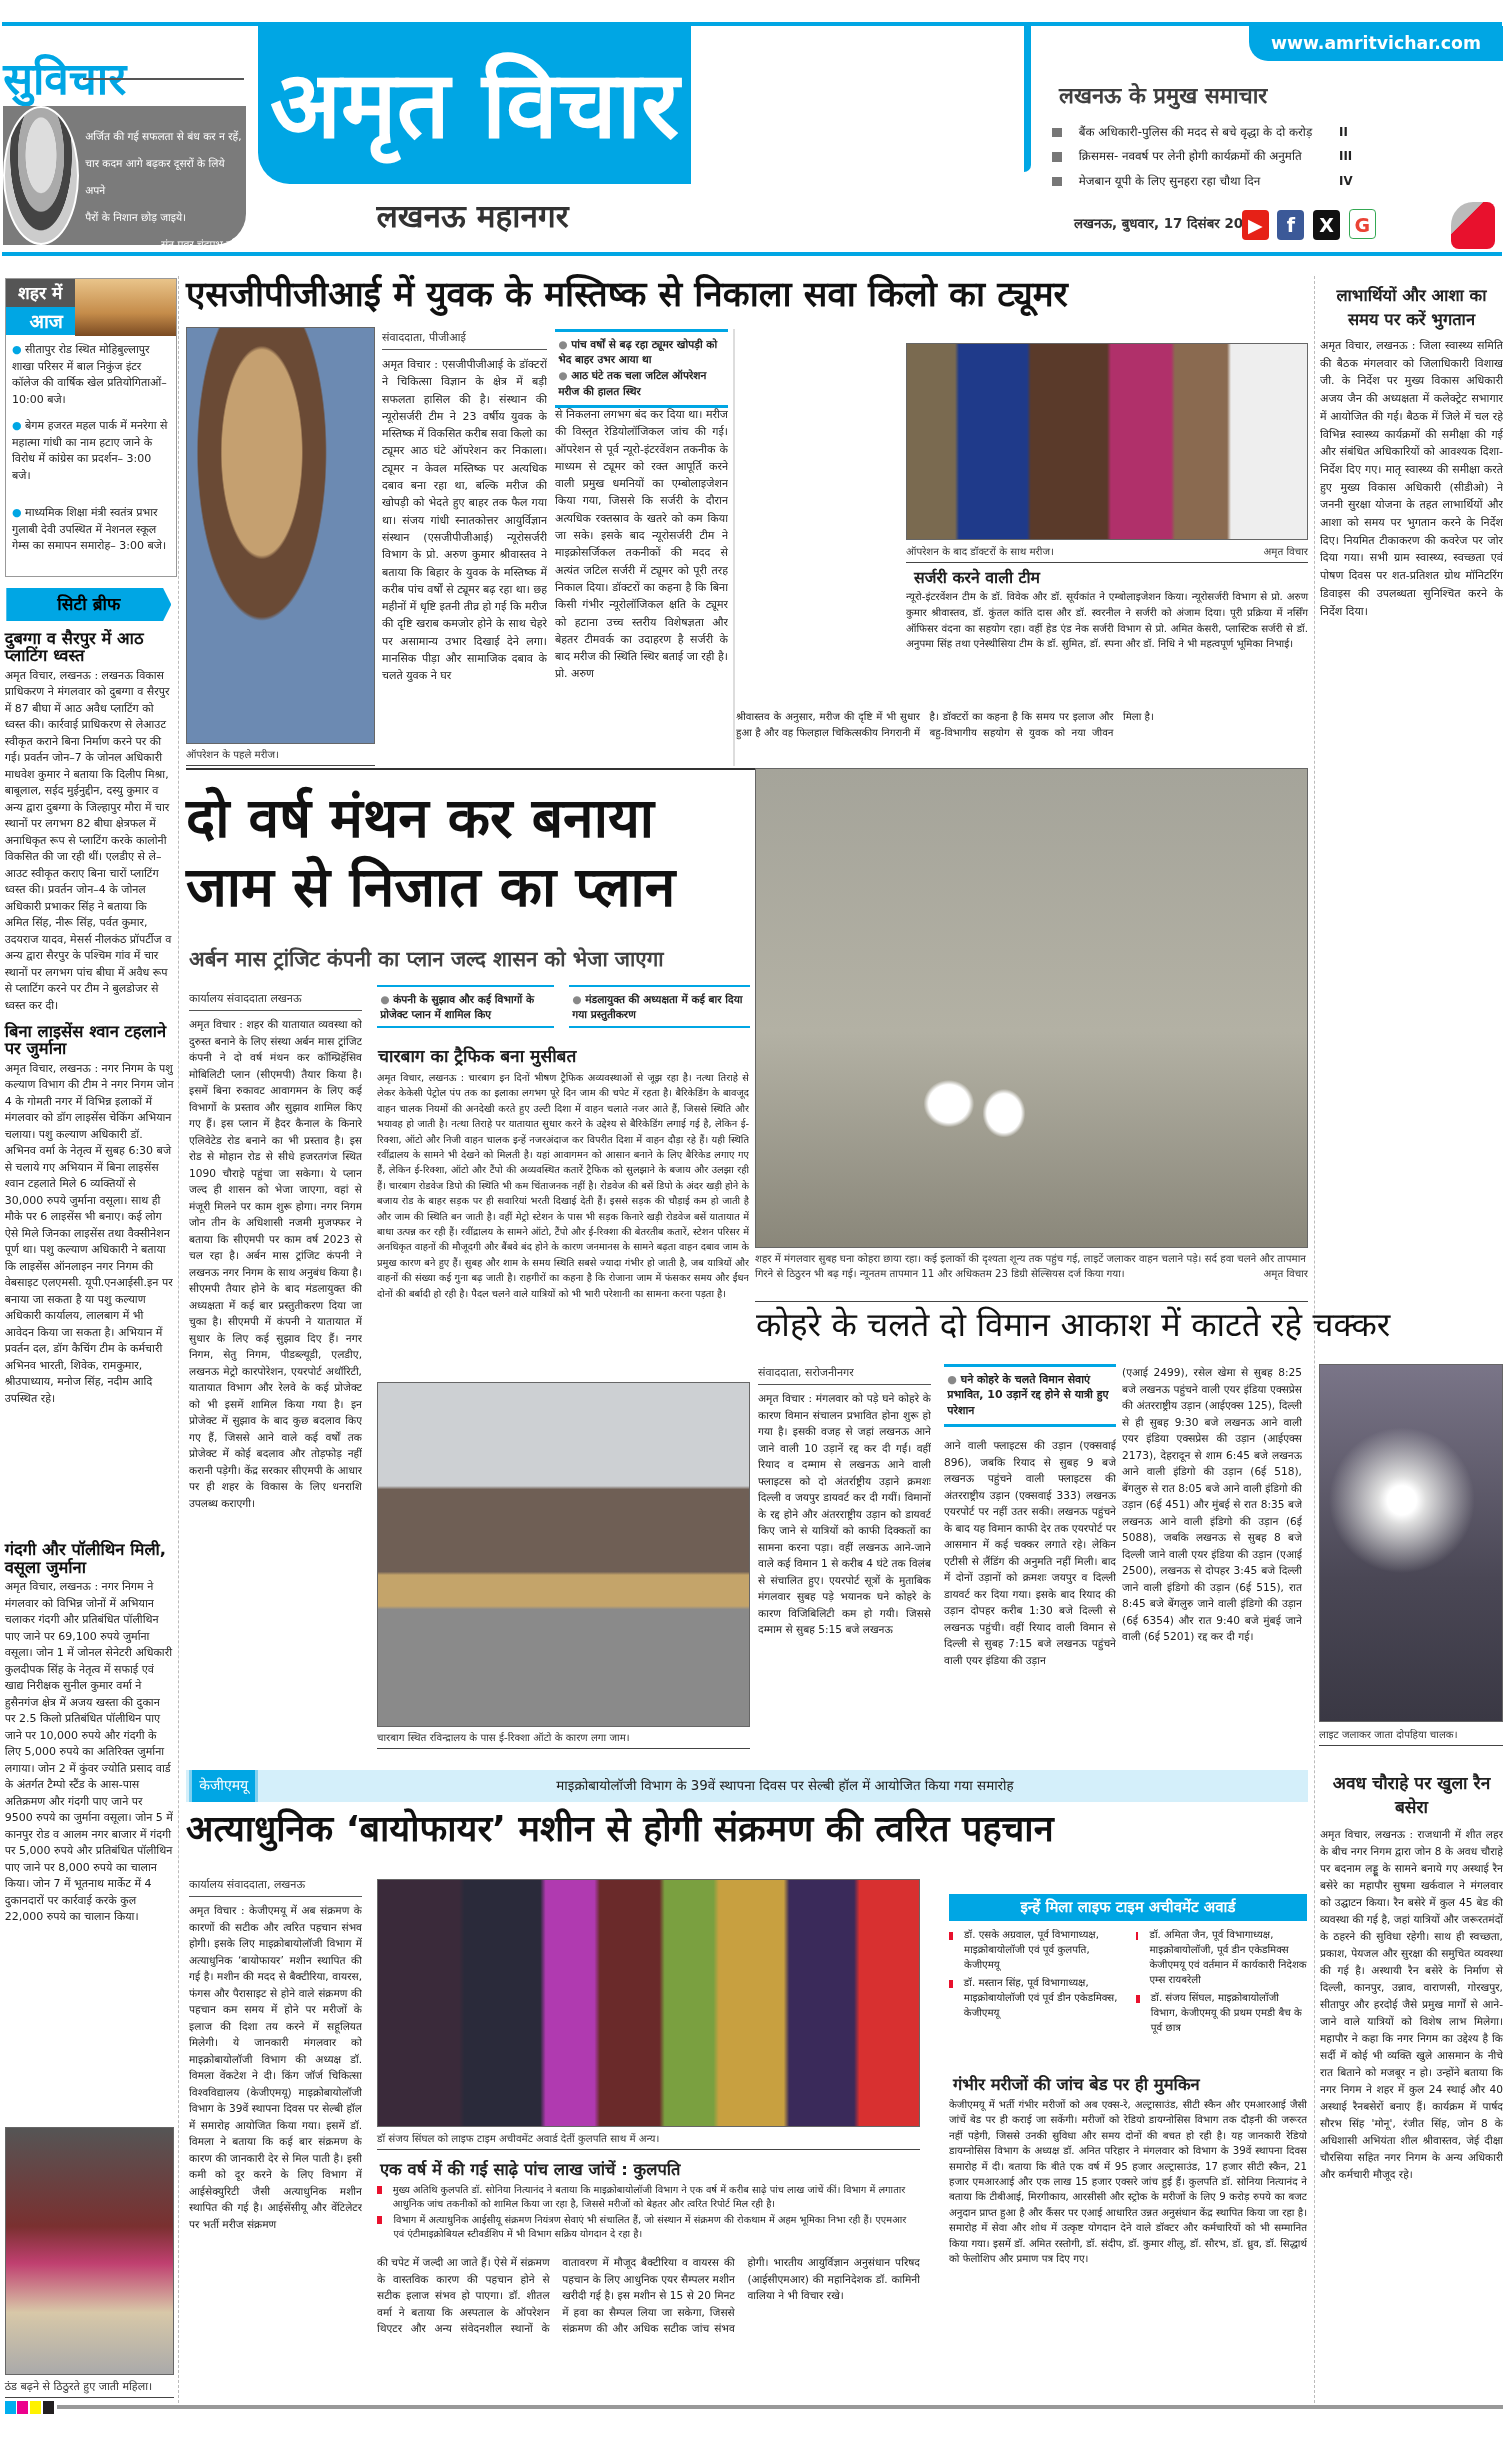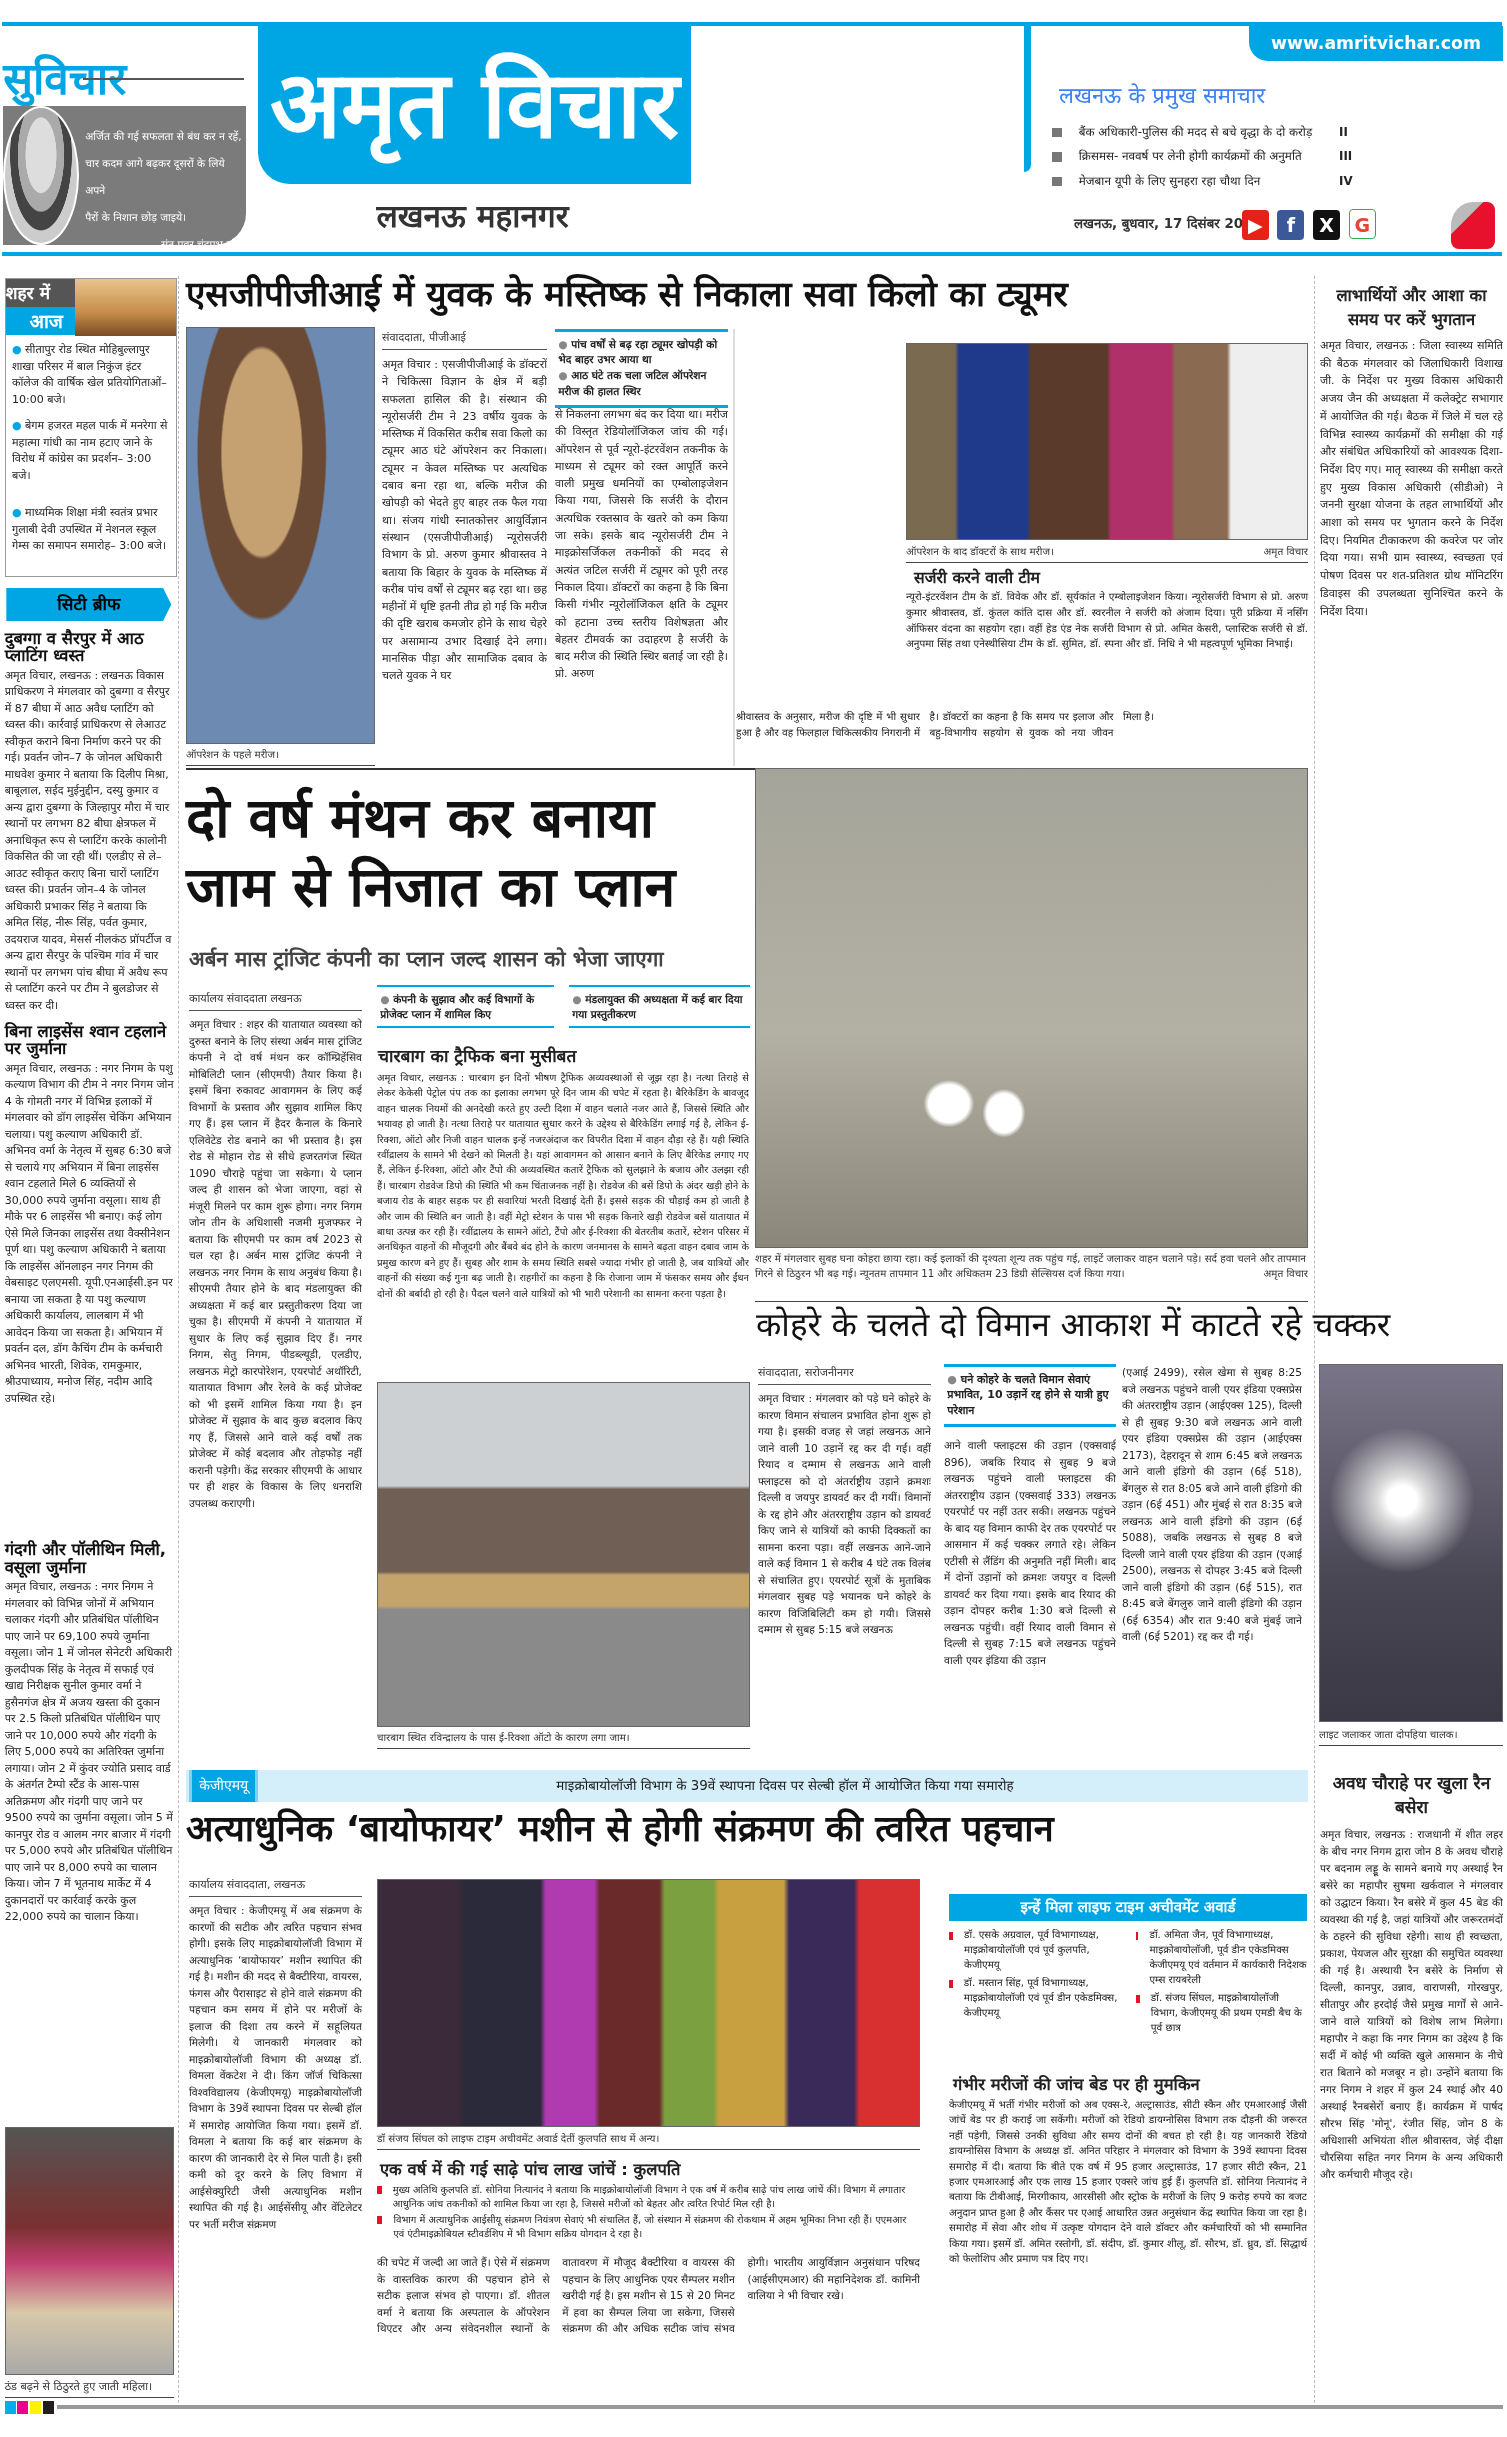--- a/index.html
+++ b/index.html
@@ -47,40 +47,40 @@
 
 <div class="abs masthead-title" style="left:258px;top:26px;width:433px;height:158px">
   <span>अमृत विचार</span>
 </div>
 <div class="abs mh-city" style="left:307px;top:193px;width:331px">लखनऊ महानगर</div>
 
 <div class="abs" style="left:1024px;top:22px;width:7px;height:150px;background:#00a6e4;border-radius:0 0 31.5px 0"></div>
 
 <div class="abs" style="left:1249px;top:26px;width:254px;height:35px;background:#00a6e4;border-radius:0 0 0 19px;color:#fff;font-weight:bold;font-size:17.3px;line-height:35px;text-align:center">www.amritvichar.com</div>
 
-<div class="abs" style="left:1059px;top:79px;width:260px;font-size:22px;font-weight:normal;color:#3b82f6">लखनऊ के प्रमुख समाचार</div>
+<div class="abs" style="left:1059px;top:79px;width:260px;font-size:22px;font-weight:bold;color:#404040">लखनऊ के प्रमुख समाचार</div>
 <div class="abs" style="left:1052px;top:120px;width:394px;font-size:11.8px;line-height:24.4px">
   <div><span class="bullet-sq"></span><span>बैंक अधिकारी-पुलिस की मदद से बचे वृद्धा के दो करोड़</span><span style="position:absolute;left:287px;font-weight:bold">II</span></div>
   <div><span class="bullet-sq"></span><span>क्रिसमस- नववर्ष पर लेनी होगी कार्यक्रमों की अनुमति</span><span style="position:absolute;left:287px;font-weight:bold">III</span></div>
   <div><span class="bullet-sq"></span><span>मेजबान यूपी के लिए सुनहरा रहा चौथा दिन</span><span style="position:absolute;left:287px;font-weight:bold">IV</span></div>
 </div>
 
 <div class="abs" style="left:1074px;top:214px;font-size:13.4px;font-weight:bold;color:#333">लखनऊ, बुधवार, 17 दिसंबर 2025</div>
 <div class="abs" style="left:1237px;top:209px">
   <span class="social" style="background:#e62117">▶</span>
   <span class="social" style="background:#3b5998">f</span>
   <span class="social" style="background:#111">X</span>
   <span class="social" style="background:#fff;color:#ea4335;border:1.6px solid #34a853">G</span>
 </div>
 <div class="abs" style="left:1451px;top:202px;width:44px;height:47px;background:linear-gradient(135deg,#bbb 0 35%,#e8112d 36%);border-radius:50% 7.9px 7.9px 7.9px"></div>
 
 <div class="abs cyanline" style="left:2.4px;top:252px;width:1500px;height:3.9px"></div>
 
 <div class="abs" style="left:4.7px;top:278px;width:172px;height:299px;border:1.6px solid #999">
-  <div class="abs" style="left:0;top:0;width:69px;height:28px;background:#555;color:#fff;font-weight:bold;font-size:17.3px;text-align:left;line-height:28px">शहर में</div>
+  <div class="abs" style="left:0;top:0;width:69px;height:28px;background:#555;color:#fff;font-weight:bold;font-size:17.3px;text-align:center;line-height:28px">शहर में</div>
   <div class="abs" style="left:0;top:28px;width:81px;height:28px;background:#00a6e4;color:#fff;font-weight:bold;font-size:19px;text-align:center;line-height:28px">आज</div>
   <div class="abs" style="left:69px;top:0;width:101px;height:57px;background:linear-gradient(180deg,#e9c48a 0%,#c58c4a 60%,#7a4a22 100%)"></div>
   <div class="abs small" style="left:6.3px;top:63px;width:158px">
     <div style="margin-bottom:10px"><span style="color:#00a6e4">●</span> <span>सीतापुर रोड स्थित मोहिबुल्लापुर शाखा परिसर में बाल निकुंज इंटर कॉलेज की वार्षिक खेल प्रतियोगिताओं– 10:00 बजे।</span></div>
     <div style="margin-bottom:21px"><span style="color:#00a6e4">●</span> <span>बेगम हजरत महल पार्क में मनरेगा से महात्मा गांधी का नाम हटाए जाने के विरोध में कांग्रेस का प्रदर्शन– 3:00 बजे।</span></div>
     <div><span style="color:#00a6e4">●</span> <span>माध्यमिक शिक्षा मंत्री स्वतंत्र प्रभार गुलाबी देवी उपस्थित में नेशनल स्कूल गेम्स का समापन समारोह– 3:00 बजे।</span></div>
   </div>
 </div>
 
 <div class="abs" style="left:6.3px;top:588px;width:165px;height:33px;background:#00a6e4;color:#000000;font-weight:bold;font-size:17.3px;text-align:center;line-height:33px;clip-path:polygon(0 0,95% 0,100% 50%,95% 100%,0 100%)">सिटी ब्रीफ</div>

